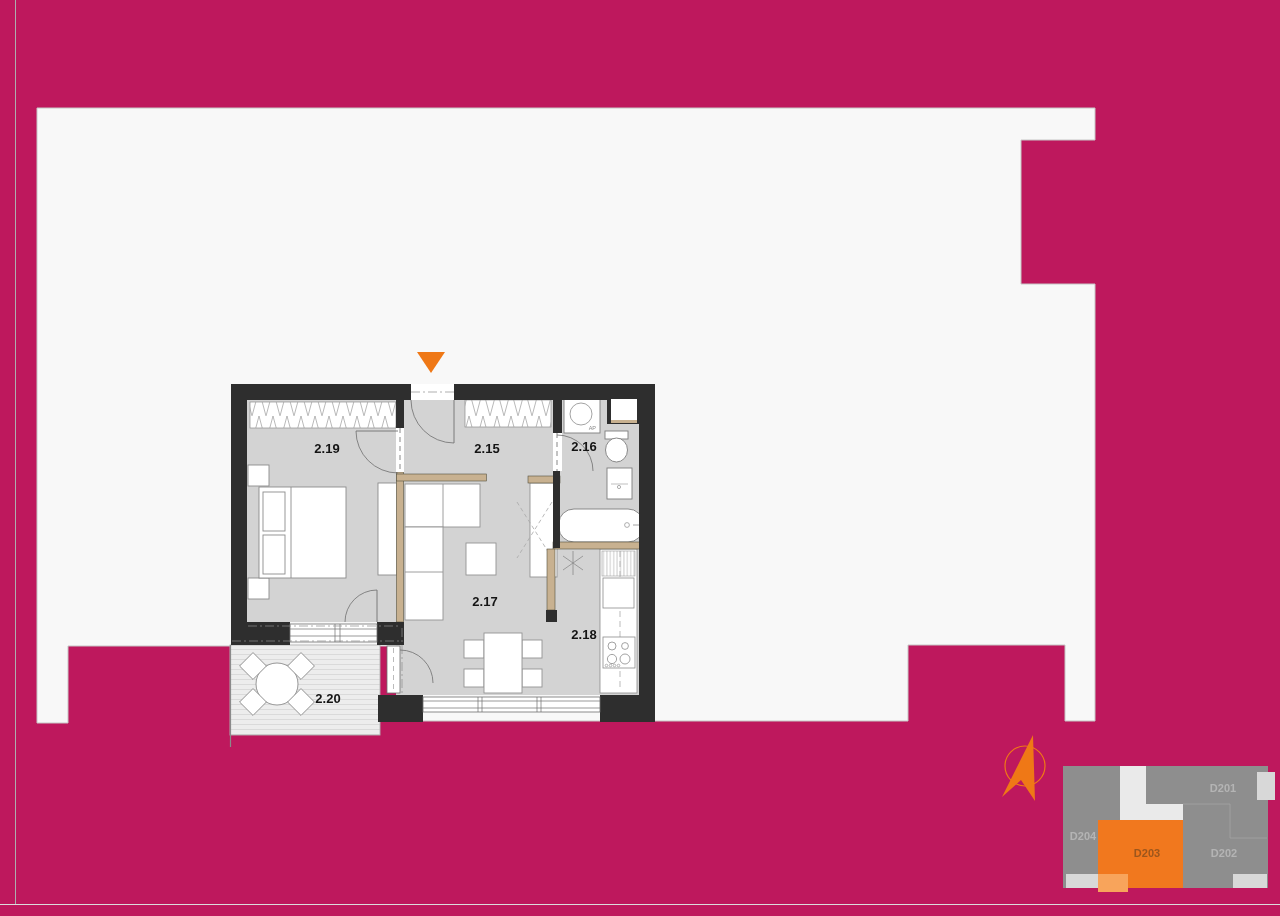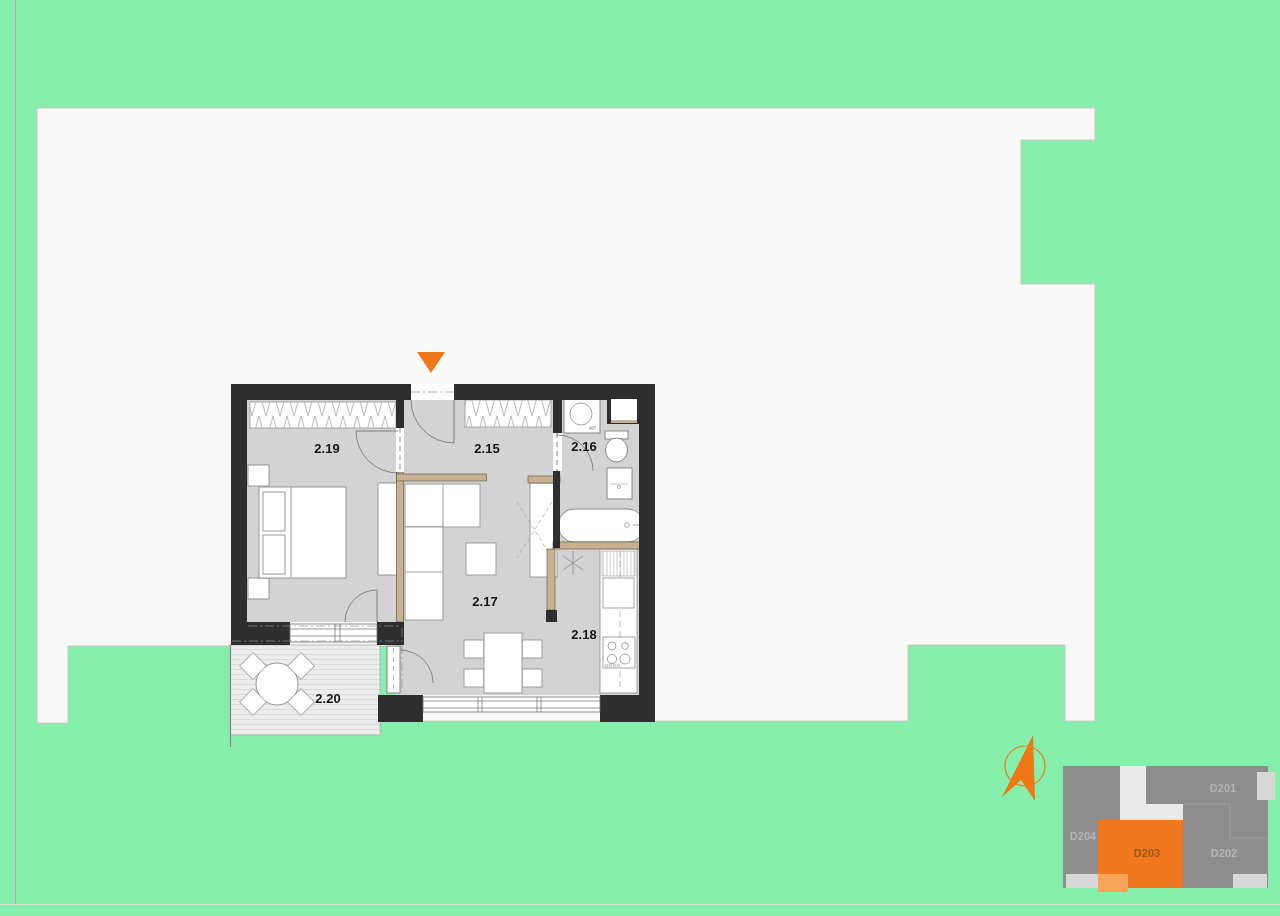--- a/index.html
+++ b/index.html
@@ -1,16 +1,16 @@
 <!DOCTYPE html>
 <html><head>
 <meta charset="utf-8">
 <style>
   html,body{margin:0;padding:0;background:#ffffff;}
-  .stage{position:relative;width:1280px;height:916px;background:#86efac;overflow:hidden;
+  .stage{position:relative;width:1280px;height:916px;background:#be185d;overflow:hidden;
          font-family:"Liberation Sans", sans-serif;}
   svg{display:block;}
   text.room-label{font-family:"Liberation Sans", sans-serif;font-weight:bold;font-size:13px;fill:#141414;}
   text.tiny-label{font-family:"Liberation Sans", sans-serif;font-size:5.5px;fill:#8a8a8a;}
   text.key-label{font-family:"Liberation Sans", sans-serif;font-weight:bold;font-size:11px;fill:#b4b4b4;}
   text.key-label-hl{font-family:"Liberation Sans", sans-serif;font-weight:bold;font-size:11px;fill:#9c561c;}
 </style>
 </head>
 <body>
 

